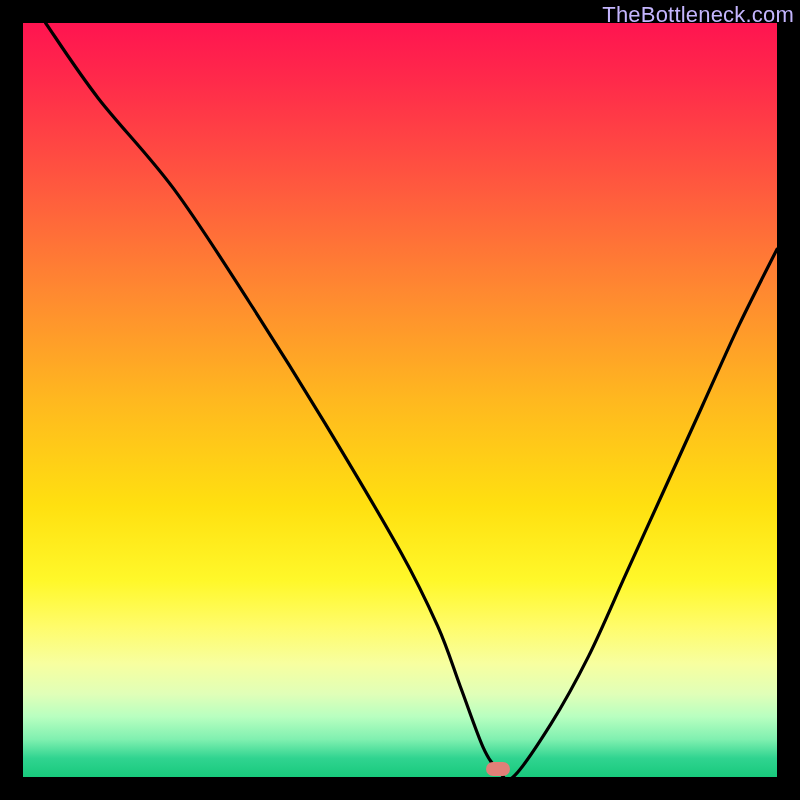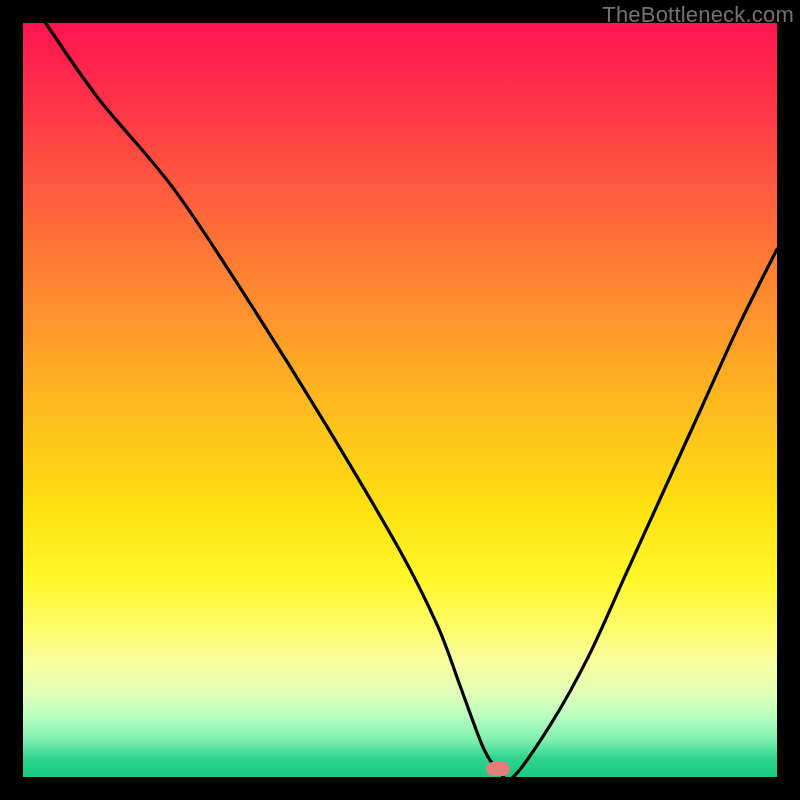--- a/index.html
+++ b/index.html
@@ -48,21 +48,21 @@
         #b8ffc0 92%,
         #80f0b0 95%,
         #30d490 97.5%,
         #18c97c 100%
       );
   }
   .watermark {
     position: absolute;
     top: 2px;
     right: 6px;
-    color: #737373;
+    color: #c4b5fd;
     font-size: 22px;
     font-weight: 500;
     letter-spacing: 0.2px;
     user-select: none;
   }
   svg.curve {
     position: absolute;
     left: 0;
     top: 0;
     width: 754px;

